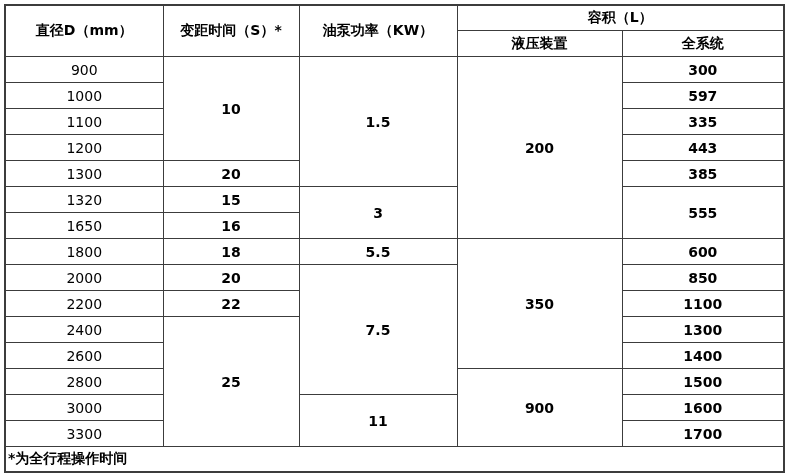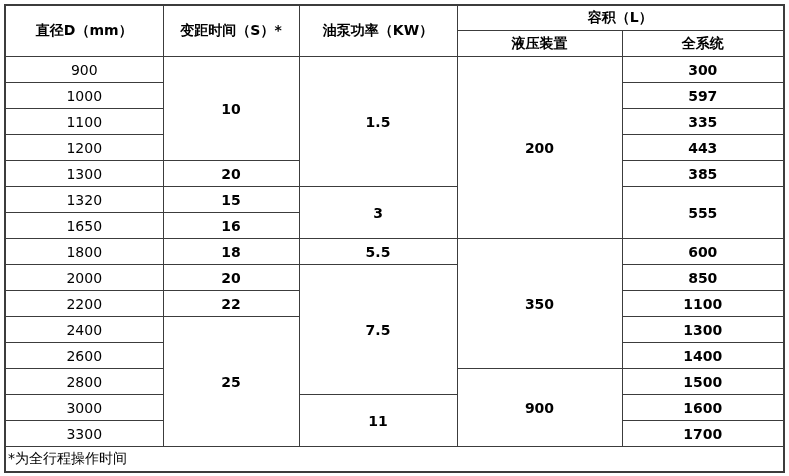--- a/index.html
+++ b/index.html
@@ -41,21 +41,21 @@
   table.spec tbody td {
     height: 25px;
     font-weight: bold;
   }
   table.spec tbody td.diam {
     font-weight: normal;
   }
   table.spec tfoot td {
     height: 24px;
     text-align: left;
-    font-weight: normal;
+    font-weight: bold;
     padding-left: 2px;
   }
 </style>
 </head>
 <body>
 
 <div class="page">
   <table class="spec">
     <colgroup>
       <col style="width:158px">

